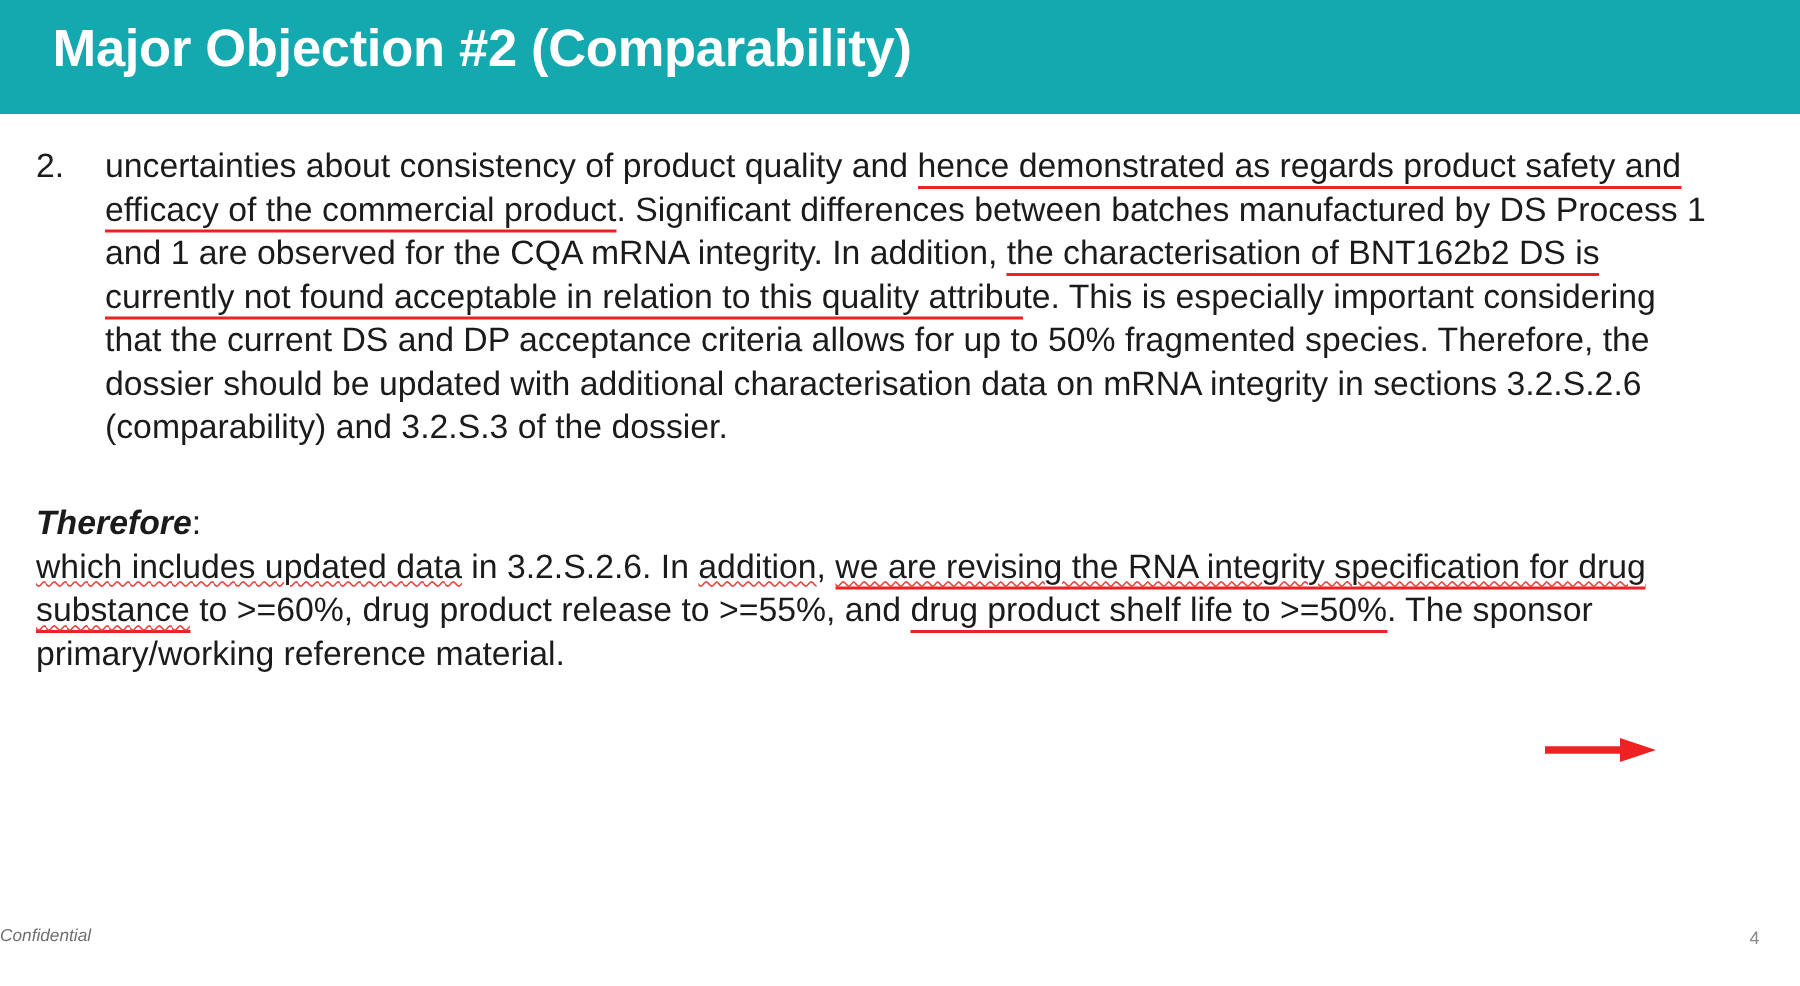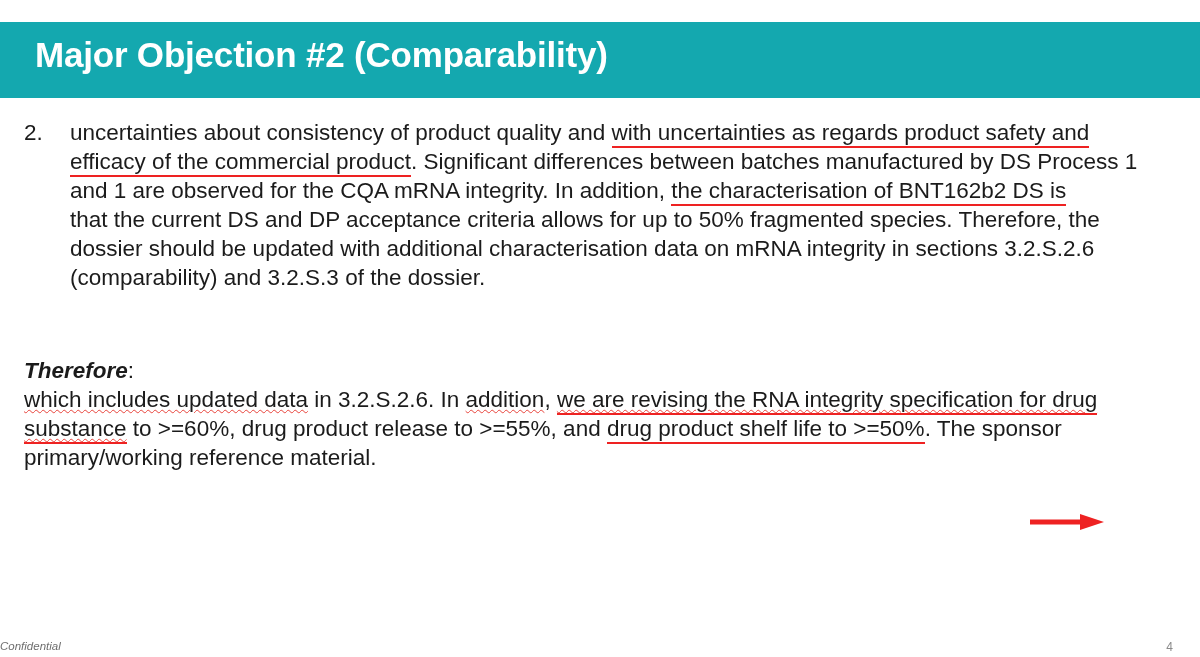--- a/index.html
+++ b/index.html
@@ -13,21 +13,20 @@
     font-family: "Liberation Sans", sans-serif;
     overflow: hidden;
   }
 
   .slide {
     position: relative;
     width: 1200px;
     height: 494px;
     background: #ffffff;
     box-sizing: border-box;
-    margin-top: 22px;
   }
 
   
   .title-band {
     position: absolute;
     left: 0;
     top: 0;
     width: 1200px;
     height: 76px;
     background: #14A8AF;
@@ -158,31 +157,34 @@
   </div>
 
   <div class="body-area">
 
     <div class="obj-block">
       <div class="obj-marker">2.</div>
       <div class="obj-text">
 
 
         <div class="ln">
-          <span>uncertainties about consistency of product quality and </span><span class="ul">with uncertainties as regards product safety and</span>
+          <span>uncertainties about consistency of product quality and </span><span class="ul">hence demonstrated as regards product safety and</span>
         </div>
 
         <div class="ln">
           <span class="ul">efficacy of the commercial product</span><span>. Significant differences between batches manufactured by DS Process 1</span>
         </div>
 
         <div class="ln">
           <span>and 1 are observed for the CQA mRNA integrity. In addition, </span><span class="ul">the characterisation of BNT162b2 DS is </span>
         </div>
 
+        <div class="ln">
+          <span class="ul">currently not found acceptable in relation to this quality attribu</span><span>te. This is especially important considering</span>
+        </div>
 
         <div class="ln">
           <span>that the current DS and DP acceptance criteria allows for up to 50% fragmented species. Therefore, the</span>
         </div>
 
         <div class="ln">
           <span>dossier should be updated with additional characterisation data on mRNA integrity in sections 3.2.S.2.6</span>
         </div>
 
         <div class="ln">

